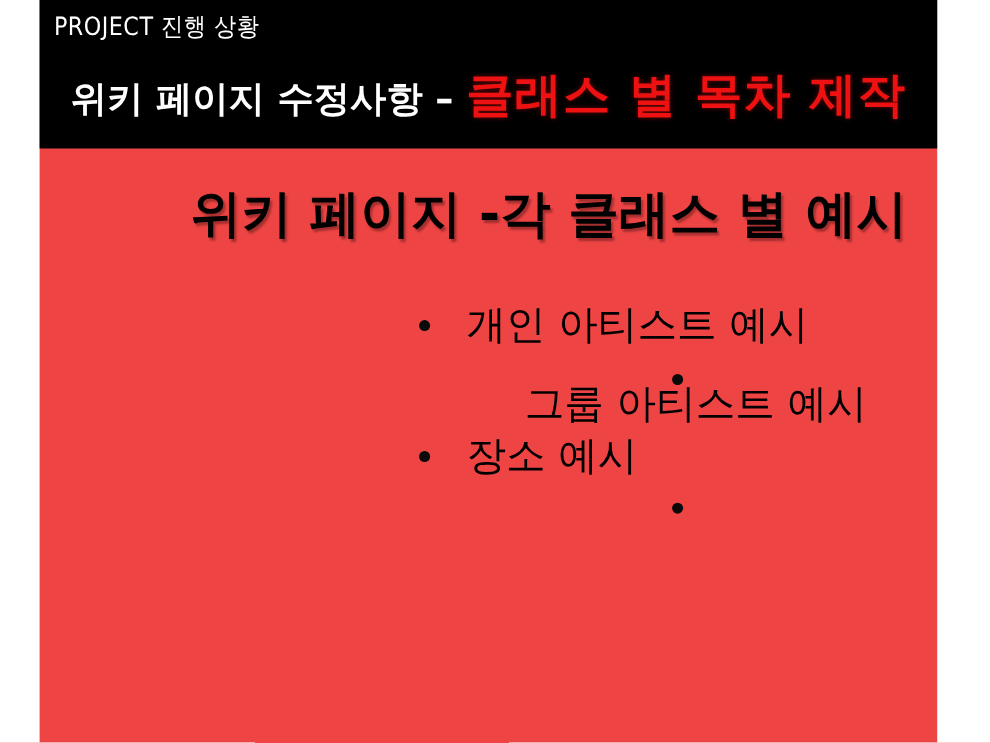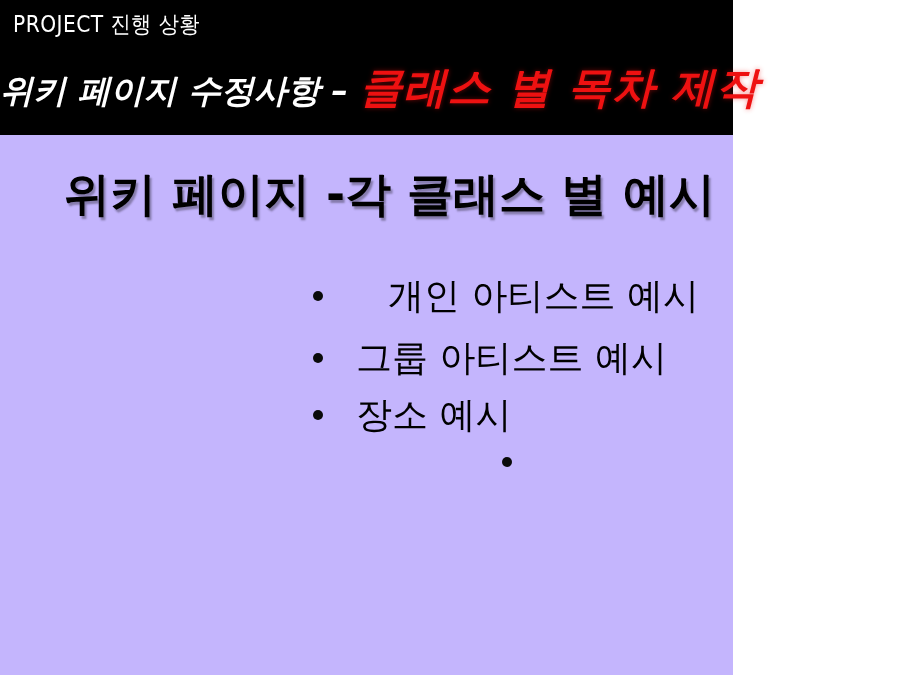--- a/index.html
+++ b/index.html
@@ -6,23 +6,24 @@
     margin: 0;
     padding: 0;
     width: 900px;
     height: 675px;
     background: #ffffff;
     overflow: hidden;
     font-family: "DejaVu Sans", "Liberation Sans", sans-serif;
   }
   .slide {
     position: relative;
-    width: 733px;
+    width: 816px;
     height: 675px;
-    background: #c4b5fd;
+    background: #ef4444;
+    margin-left: 36px;
   }
   
   .band {
     position: relative;
     width: 100%;
     height: 135px;
     background: var(--header-bg, #000000);
   }
   .kicker {
     position: absolute;
@@ -37,39 +38,39 @@
     transform-origin: left top;
   }
   .title-line {
     position: absolute;
     left: 0;
     bottom: 26px;
     width: 100%;
     text-align: center;
     line-height: 1;
     white-space: nowrap;
-    font-style: italic;
   }
   .title-white {
     color: #ffffff;
     font-size: 33px;
     font-weight: 600;
   }
   .title-red {
     color: var(--accent, #ee1111);
     font-size: 43px;
     font-weight: 800;
     letter-spacing: 1px;
     text-shadow: 0 0 5px rgba(238, 17, 17, 0.45);
   }
   
   .body {
     position: relative;
     width: 100%;
     height: 540px;
+    padding-left: 32px;
   }
   .subtitle {
     margin: 0;
     padding-top: 32px;
     text-align: center;
     font-size: 46px;
     line-height: 1.18;
     font-weight: 700;
     color: #000000;
     transform: translateX(23px);
@@ -81,22 +82,22 @@
     margin: 57px 0 0 0;
     padding: 0;
   }
   .bullet {
     display: flex;
     align-items: center;
     padding-left: 313px;
     line-height: 36px;
     height: 36px;
   }
-  .bullet:nth-child(1) { margin-bottom: 26px; gap: 32px; }
-  .bullet:nth-child(2) { margin-bottom: 21px; }
+  .bullet:nth-child(1) { margin-bottom: 26px; }
+  .bullet:nth-child(2) { margin-bottom: 21px; flex-direction: column; }
   .bullet:nth-child(3) { margin-bottom: 24px; }
   .bullet:nth-child(4) { margin-bottom: 37px; flex-direction: column; }
   .dot {
     flex: 0 0 auto;
     width: 10px;
     height: 10px;
     border-radius: 50%;
     background: #0a0a0a;
     margin-right: 33px;
   }

